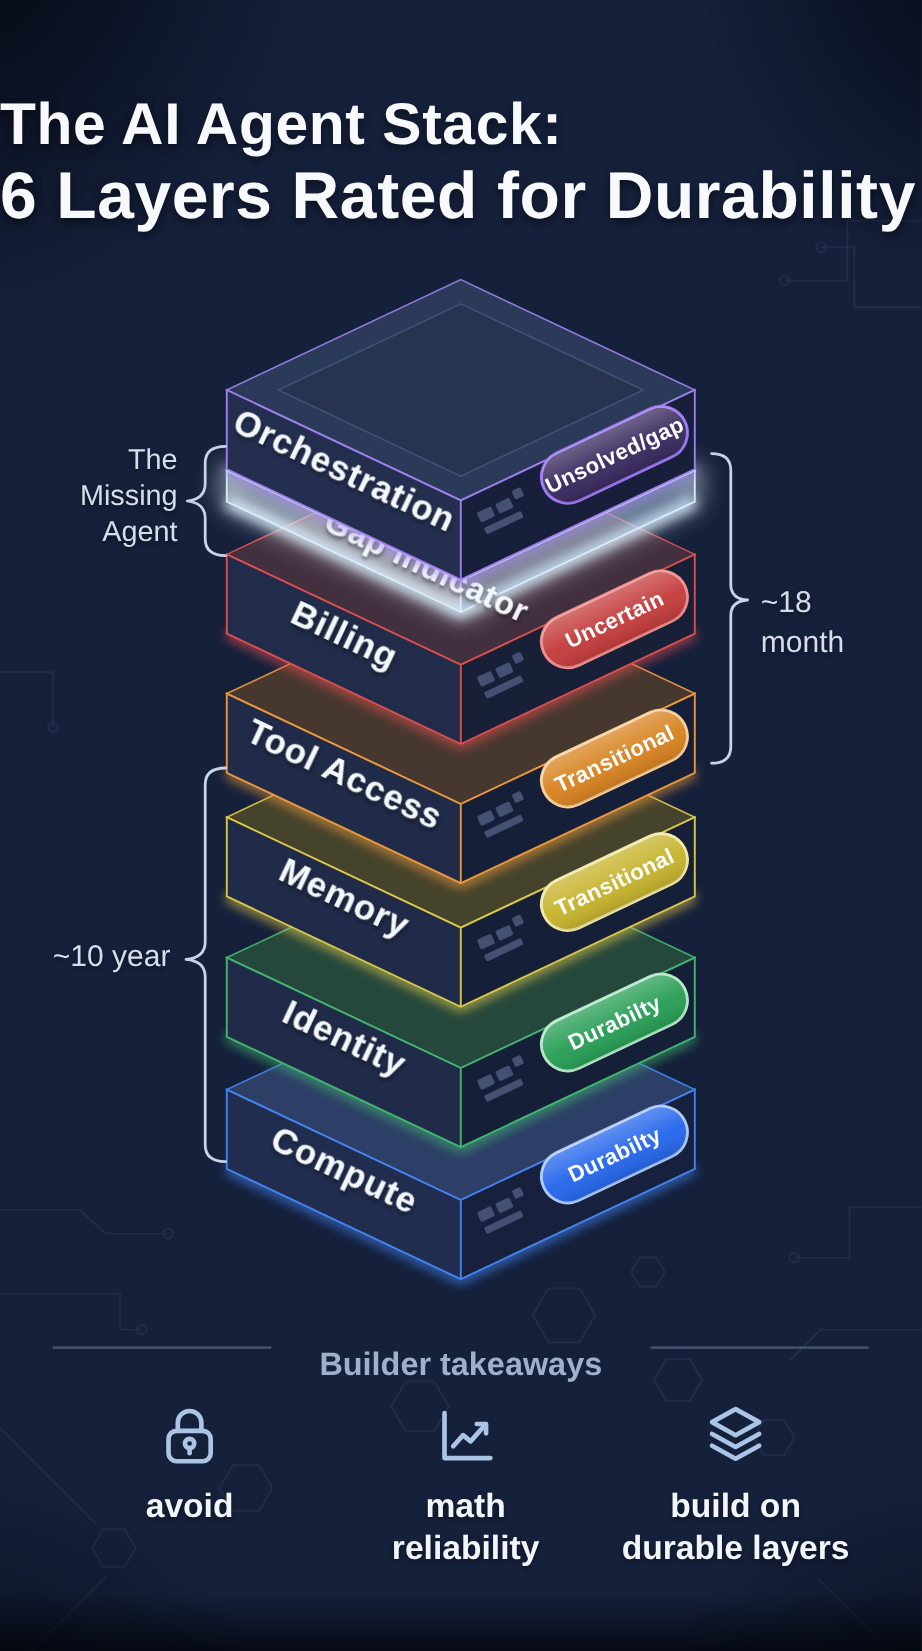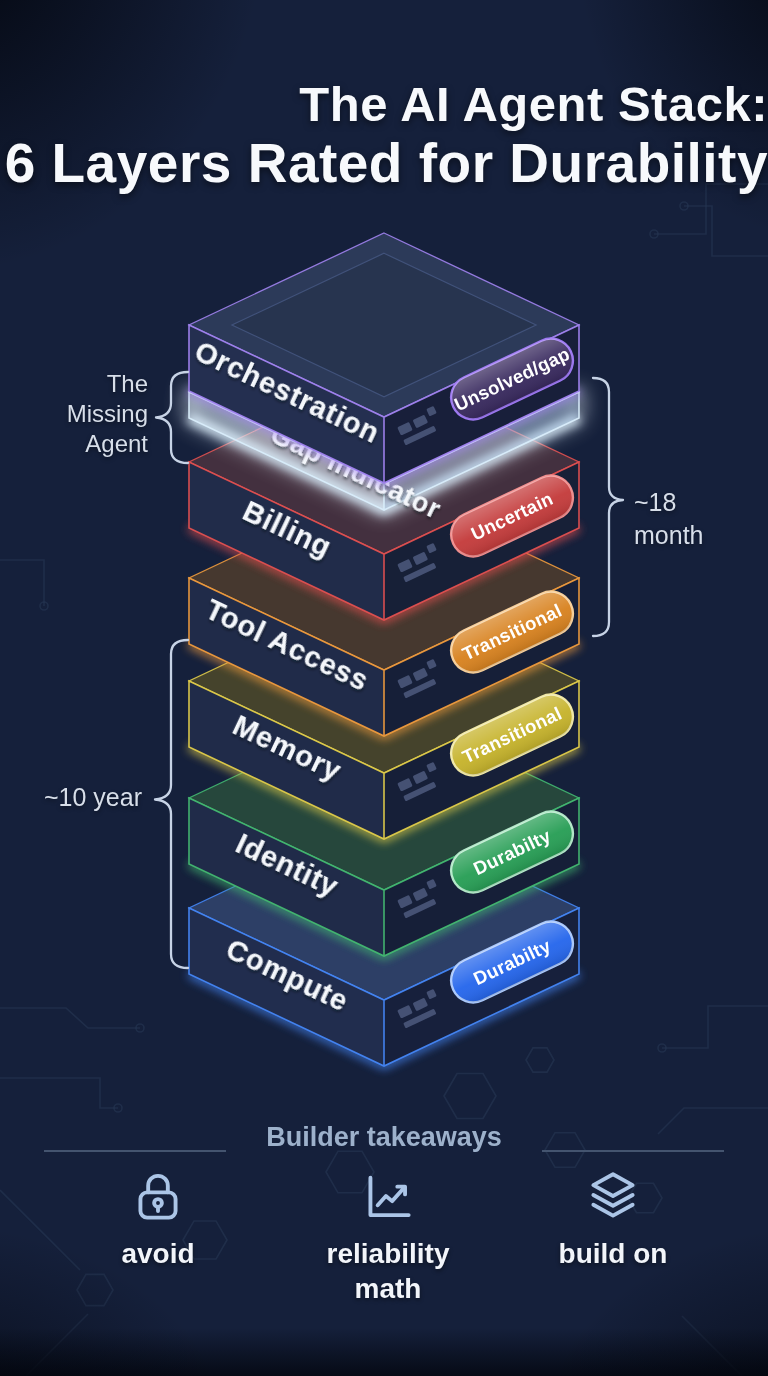--- a/index.html
+++ b/index.html
@@ -11,36 +11,36 @@
   #stack-svg{position:absolute;left:0;top:0;z-index:2}
   .vignette{
     position:absolute;inset:0;z-index:4;pointer-events:none;
     background:
       radial-gradient(ellipse 480px 520px at -60px -80px, rgba(1,3,9,0.95), rgba(1,3,9,0) 68%),
       radial-gradient(ellipse 360px 430px at 828px -60px, rgba(1,3,9,0.85), rgba(1,3,9,0) 70%),
       radial-gradient(ellipse 430px 310px at -70px 1440px, rgba(1,3,9,0.7), rgba(1,3,9,0) 70%),
       radial-gradient(ellipse 430px 310px at 838px 1440px, rgba(1,3,9,0.7), rgba(1,3,9,0) 70%),
       linear-gradient(to bottom, rgba(0,0,0,0) 96.5%, rgba(2,5,12,0.8) 100%);
   }
-  .title{position:absolute;left:0;width:768px;text-align:right;z-index:6;margin:0;
+  .title{position:absolute;left:0;width:768px;text-align:left;z-index:6;margin:0;
     color:var(--c-title,#f7f9fc);font-weight:700;letter-spacing:.5px;
     text-shadow:0 3px 7px rgba(0,0,0,.5);}
   .t1{top:76px;font-size:49px;line-height:56px}
   .t2{top:138px;font-size:55px;line-height:50px}
   .ann{position:absolute;z-index:6;color:var(--c-annotation,#d7dee9);font-weight:400;
     text-shadow:0 2px 4px rgba(0,0,0,.4);}
   .ann-missing{top:369px;right:620px;text-align:right;font-size:24px;line-height:30px;white-space:nowrap}
   .ann-18{top:486px;left:634px;font-size:25px;line-height:33px;white-space:nowrap}
   .ann-10{top:783px;right:626px;font-size:25px;white-space:nowrap}
   .brace{fill:none;stroke:var(--c-brace,#c7d3e6);stroke-width:2.3;stroke-linecap:round;stroke-linejoin:round}
   .circ{fill:none;stroke:var(--c-circuit,#263754);stroke-width:1.6;opacity:.6}
   .face-label{fill:#f4f7fb;font-weight:700;letter-spacing:.8px}
   .badge-label{fill:#ffffff;font-weight:700;letter-spacing:.3px}
   .tk-head{position:absolute;top:1122px;left:0;width:768px;z-index:6;
-    display:flex;align-items:flex-end;justify-content:center;gap:40px;}
+    display:flex;align-items:flex-start;justify-content:center;gap:40px;}
   .hline{width:182px;height:2px;background:var(--c-divider,#44546f)}
   .tk-title{font-size:27px;font-weight:600;color:var(--c-heading,#9db1cb);line-height:30px}
   .tk-col{position:absolute;top:1166px;text-align:center;z-index:6}
   .ticon{width:62px;height:62px;fill:none;stroke:var(--c-icon,#abc5e7);
     stroke-width:1.5;stroke-linecap:round;stroke-linejoin:round}
   .tk-label{font-size:28px;font-weight:700;color:var(--c-label,#f2f5fa);line-height:35px;margin-top:4px;
     text-shadow:0 2px 4px rgba(0,0,0,.45)}
 </style>
 </head>
 <body style="--c-background: #15203b; --c-title: #f7f9fc; --c-annotation: #d7dee9; --c-brace: #c7d3e6; --c-heading: #9db1cb; --c-divider: #44546f; --c-label: #f2f5fa; --c-icon: #abc5e7; --c-circuit: #263754; --c-vent: #4a567a;">
@@ -256,27 +256,28 @@
   </div>
 </div>
 
 <div class="tk-col" style="left:270px;width:236px">
   <svg class="ticon" viewBox="0 0 24 24">
     <path d="M5.2 4.5 V19 H20"></path>
     <path d="M8 15.2 L11.2 11.6 L13.6 13.6 L18.4 8.2"></path>
     <path d="M15.6 8 H18.6 V11"></path>
   </svg>
   <div class="tk-label">
+    <div>math</div>
     <div>reliability</div>
-    <div>math</div>
   </div>
 </div>
 
 <div class="tk-col" style="left:488px;width:250px">
   <svg class="ticon" viewBox="0 0 24 24">
     <path d="M12 3.2 L19.6 7.4 L12 11.6 L4.4 7.4 Z"></path>
     <path d="M19.6 11.2 L12 15.4 L4.4 11.2"></path>
     <path d="M19.6 15 L12 19.2 L4.4 15"></path>
   </svg>
   <div class="tk-label">
     <div>build on</div>
+    <div>durable layers</div>
   </div>
 </div>
 
 </body></html>

